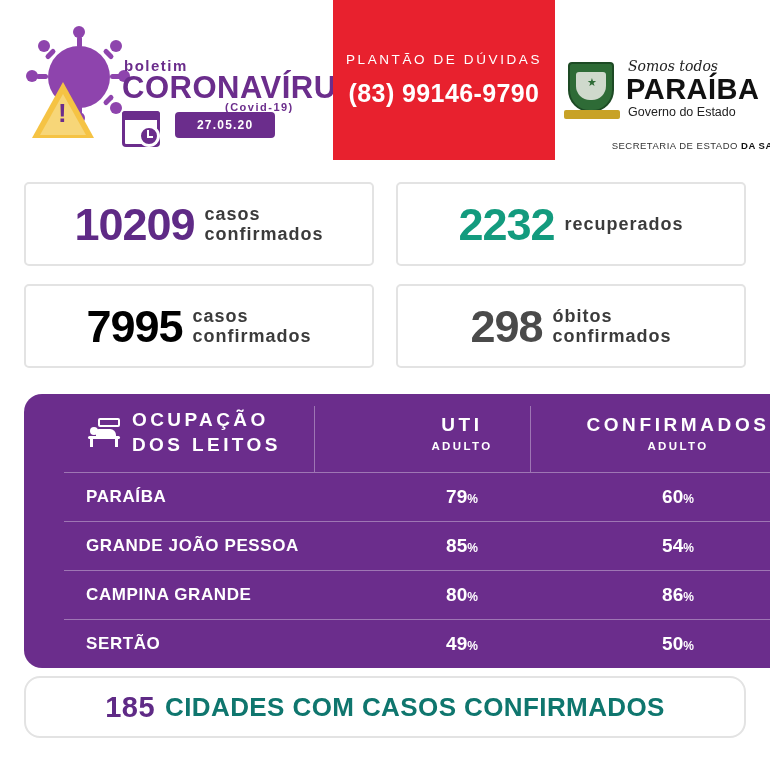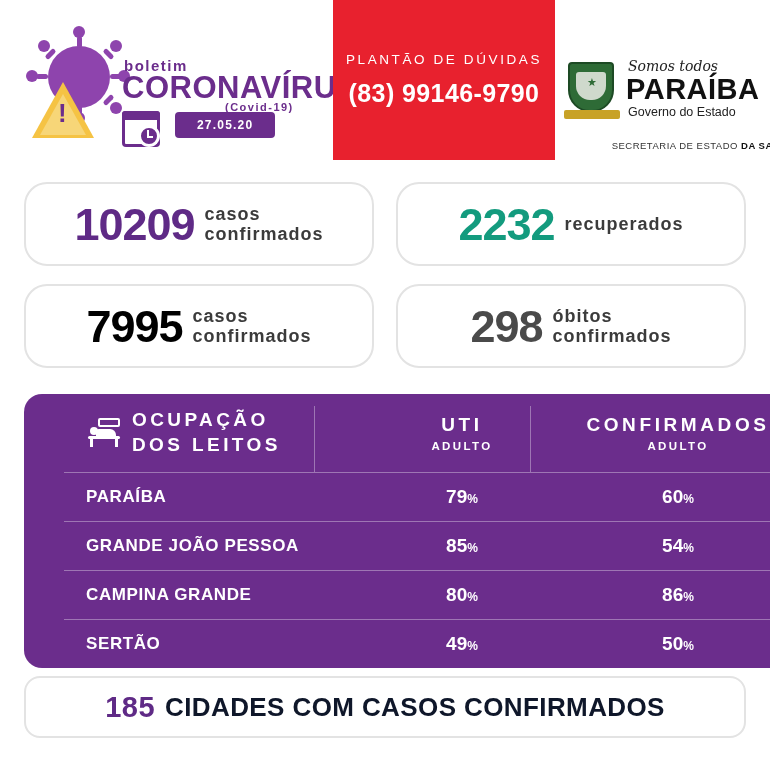--- a/index.html
+++ b/index.html
@@ -299,21 +299,21 @@
   }
   .stat-row {
     display: flex;
     gap: 22px;
     margin-bottom: 18px;
   }
   .stat-card {
     flex: 1;
     height: 84px;
     border: 2px solid #e3e3e3;
-    border-radius: 23px;
+    border-radius: 5px;
     background: #ffffff;
     display: flex;
     align-items: center;
     justify-content: center;
     box-sizing: border-box;
   }
   .stat-num {
     font-size: 45px;
     font-weight: bold;
     letter-spacing: -1px;
@@ -486,21 +486,21 @@
   .footer-num {
     font-size: 29px;
     font-weight: bold;
     color: #5f2a86;
     letter-spacing: 0.5px;
   }
   .footer-text {
     margin-left: 10px;
     font-size: 26px;
     font-weight: bold;
-    color: #0f172a;
+    color: #0f766e;
     letter-spacing: 0.4px;
   }
 </style>
 </head>
 <body>
 
 <div class="page">
 
   <div class="header">
 

